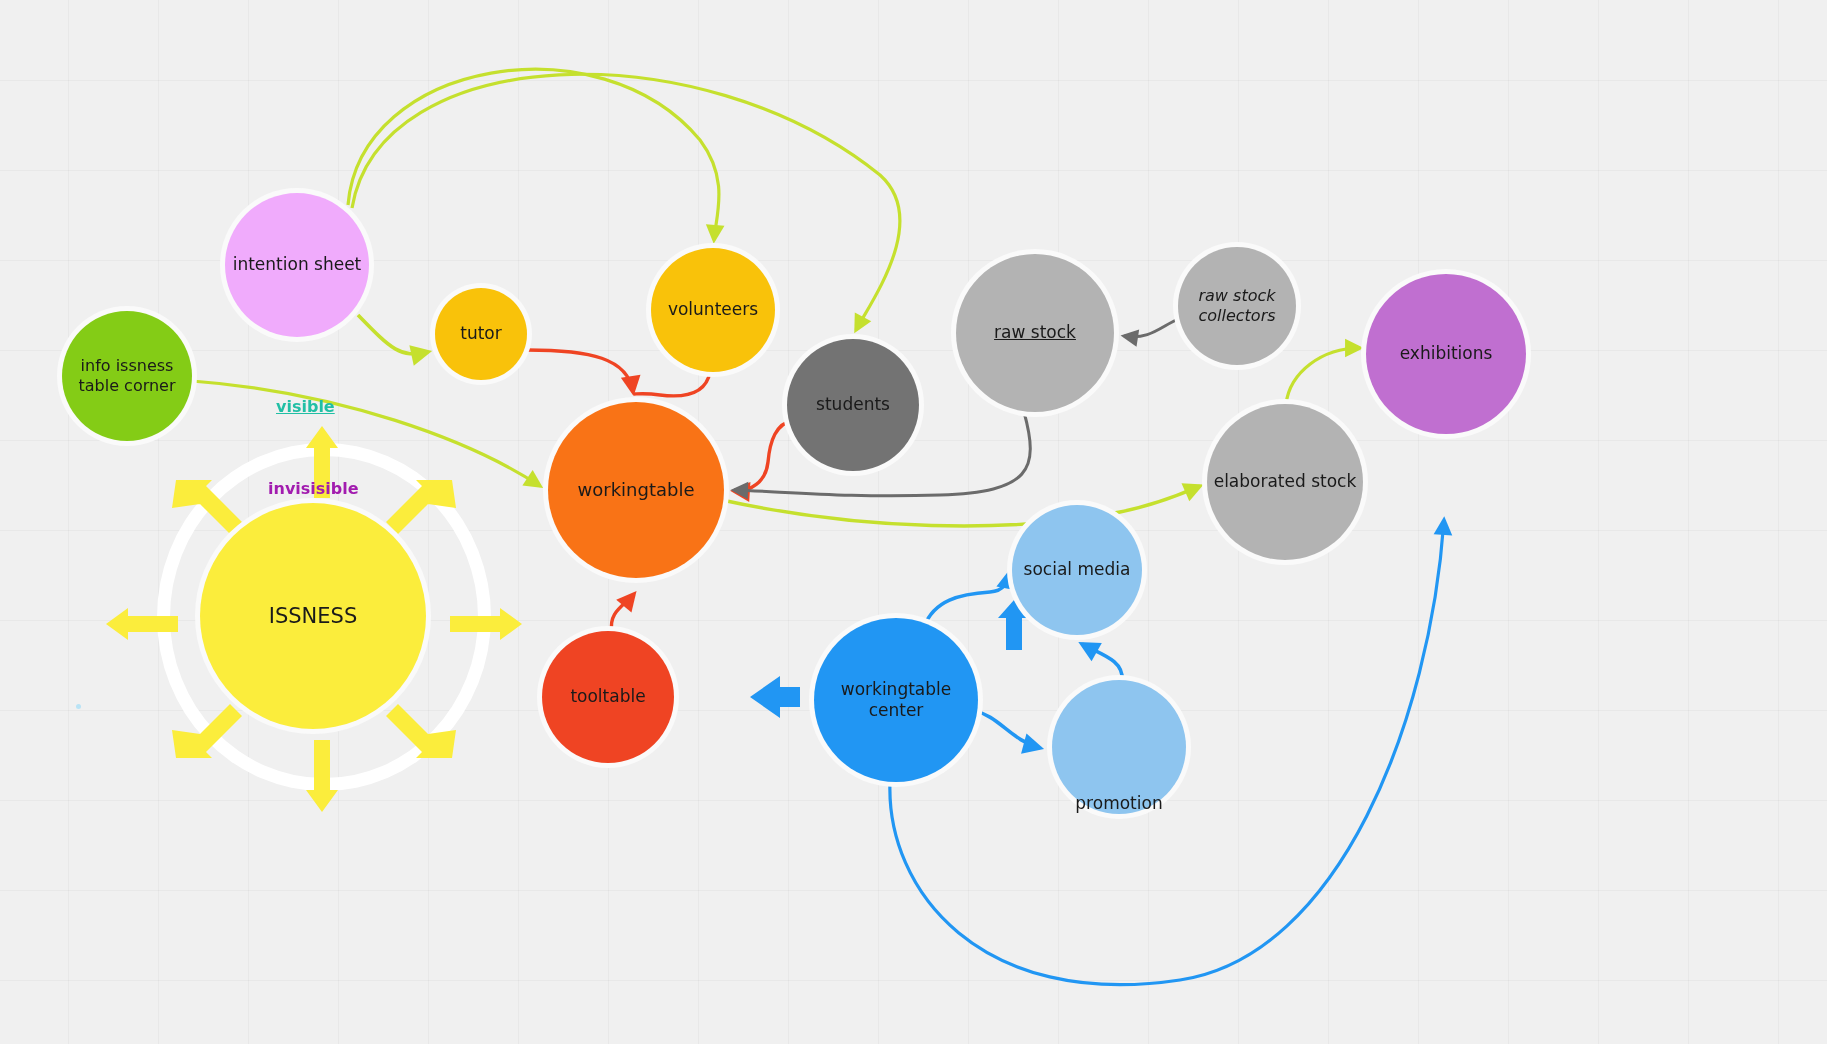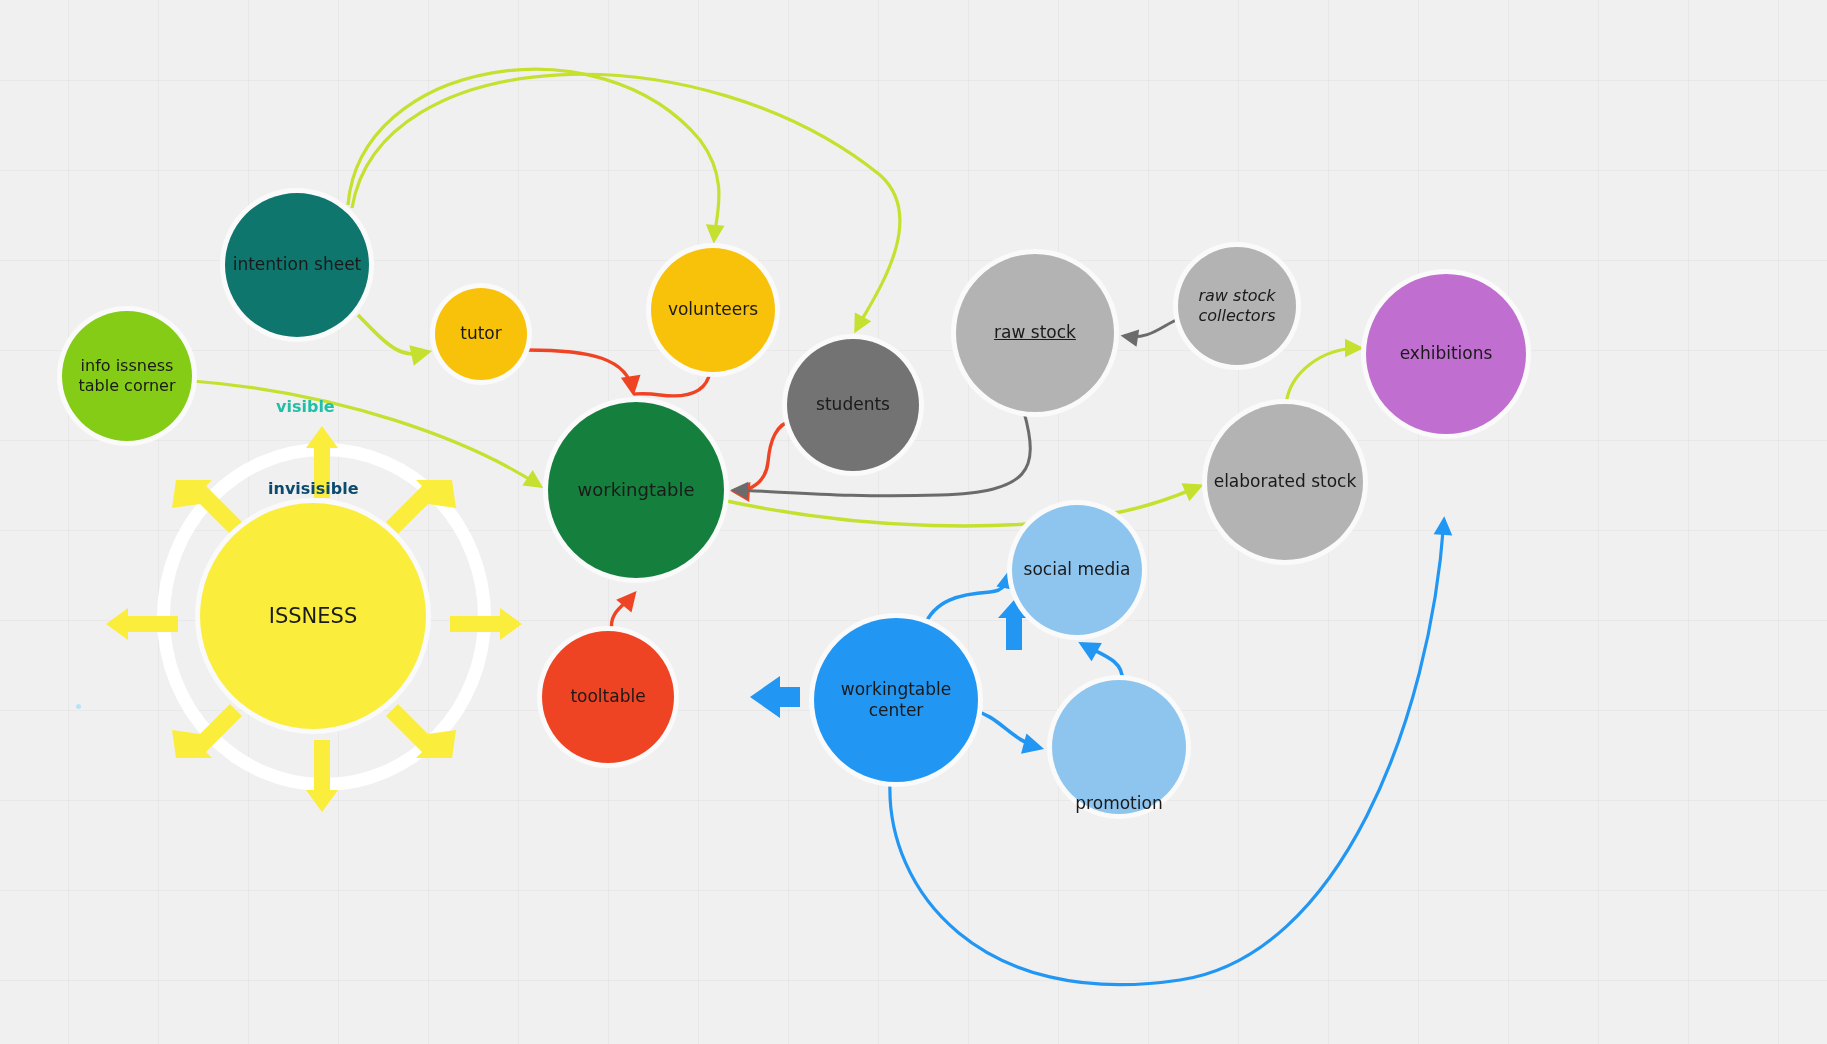--- a/index.html
+++ b/index.html
@@ -131,41 +131,41 @@
     <path d="M362,358 l4,-28 l-28,4 l6,6 l-36,-36 l-12,12 l36,36 l-6,6 z"></path>
   </g>
 </svg>
 
 <div class="dot" style="left:76px;top:704px;"></div>
 
 <div class="node" style="left:200px;top:503px;width:226px;height:226px;background:#fbed3c;font-size:21px;">
   <span>ISSNESS</span>
 </div>
 
-<div class="node" style="left:225px;top:193px;width:144px;height:144px;background:#0f766e;font-size:17px;">
+<div class="node" style="left:225px;top:193px;width:144px;height:144px;background:#f0abfc;font-size:17px;">
   <span>intention sheet</span>
 </div>
 
 <div class="node" style="left:62px;top:311px;width:130px;height:130px;background:#84cc16;font-size:16px;">
   <span>info issness table corner</span>
 </div>
 
 <div class="node" style="left:435px;top:288px;width:92px;height:92px;background:#f9c20a;font-size:17px;">
   <span>tutor</span>
 </div>
 
 <div class="node" style="left:651px;top:248px;width:124px;height:124px;background:#f9c20a;font-size:17px;">
   <span>volunteers</span>
 </div>
 
 <div class="node" style="left:787px;top:339px;width:132px;height:132px;background:#737373;font-size:17px;">
   <span>students</span>
 </div>
 
-<div class="node" style="left:548px;top:402px;width:176px;height:176px;background:#15803d;font-size:18px;">
+<div class="node" style="left:548px;top:402px;width:176px;height:176px;background:#f97316;font-size:18px;">
   <span>workingtable</span>
 </div>
 
 <div class="node" style="left:542px;top:631px;width:132px;height:132px;background:#ef4423;font-size:17px;">
   <span>tooltable</span>
 </div>
 
 <div class="node" style="left:956px;top:254px;width:158px;height:158px;background:#b3b3b3;font-size:17px;text-decoration:underline;">
   <span>raw stock</span>
 </div>
@@ -187,14 +187,14 @@
 </div>
 
 <div class="node" style="left:1012px;top:505px;width:130px;height:130px;background:#8ec5ef;font-size:17px;">
   <span>social media</span>
 </div>
 
 <div class="node" style="left:1052px;top:680px;width:134px;height:134px;background:#8ec5ef;font-size:17px;align-items:flex-end;">
   <span>promotion</span>
 </div>
 
-<div class="flabel" style="left:276px;top:397px;color:#21bfa5;font-size:16px;">visible</div>
-<div class="flabel" style="left:268px;top:479px;color:#0c4a6e;font-size:16px;">invisisible</div>
+<div class="flabel" style="left:276px;top:397px;color:#21bfa5;font-size:16px;text-decoration:underline;">visible</div>
+<div class="flabel" style="left:268px;top:479px;color:#a21caf;font-size:16px;">invisisible</div>
 
 </body></html>

